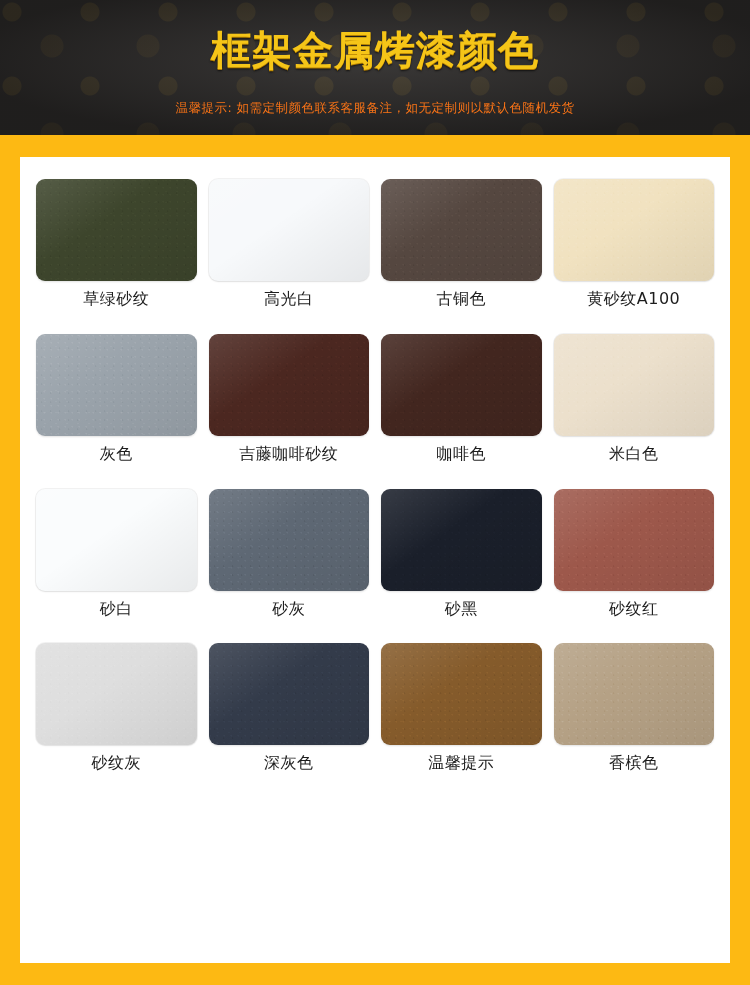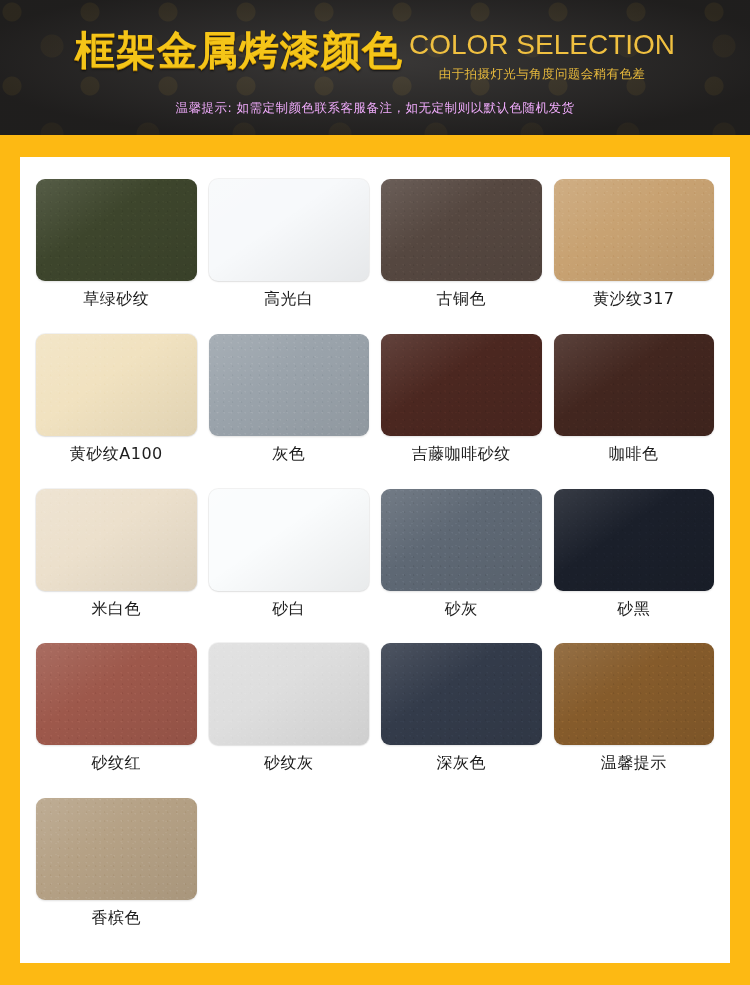--- a/index.html
+++ b/index.html
@@ -54,21 +54,21 @@
     font-family:"Liberation Sans",sans-serif;
   }
   .title-sub {
     margin-top:7px;
     font-size:12.5px; color:#e8ba3c; letter-spacing:.4px;
     font-family:"DejaVu Sans","Liberation Sans",sans-serif;
   }
   .tip {
     position:absolute; left:0; right:0; top:100px;
     text-align:center;
-    font-size:12.5px; color:#f0abfc; letter-spacing:.5px;
+    font-size:12.5px; color:#f97316; letter-spacing:.5px;
     font-family:"DejaVu Sans","Liberation Sans",sans-serif;
   }
 
   
   .frame {
     position:absolute; left:0; top:135px;
     width:750px; height:850px;
     background:#fdb913;
     padding:22px 20px;
   }
@@ -128,24 +128,20 @@
 <body>
 
 <div id="page">
 
   <div class="header">
     <div class="dots"></div>
     <div class="vignette"></div>
 
     <div class="title-row">
       <div class="title-cn">框架金属烤漆颜色</div>
-      <div class="title-right">
-        <div class="title-en">COLOR SELECTION</div>
-        <div class="title-sub">由于拍摄灯光与角度问题会稍有色差</div>
-      </div>
     </div>
 
     <div class="tip">温馨提示: 如需定制颜色联系客服备注，如无定制则以默认色随机发货</div>
   </div>
 
   <div class="frame">
     <div class="panel">
       <div class="grid" id="swatch-grid">
           <div class="cell">
             <div class="swatch" style="background: rgb(61, 69, 44);">
@@ -161,27 +157,20 @@
             <div class="label">高光白</div>
           </div>
           <div class="cell">
             <div class="swatch" style="background: rgb(85, 71, 64);">
               <div class="grain"></div>
               <div class="sheen"></div>
             </div>
             <div class="label">古铜色</div>
           </div>
           <div class="cell">
-            <div class="swatch" style="background: rgb(200, 162, 114);">
-              <div class="grain"></div>
-              <div class="sheen"></div>
-            </div>
-            <div class="label">黄沙纹317</div>
-          </div>
-          <div class="cell">
             <div class="swatch light" style="background: rgb(241, 226, 192);">
               <div class="grain"></div>
               <div class="sheen"></div>
             </div>
             <div class="label">黄砂纹A100</div>
           </div>
           <div class="cell">
             <div class="swatch" style="background: rgb(154, 163, 171);">
               <div class="grain"></div>
               <div class="sheen"></div>

